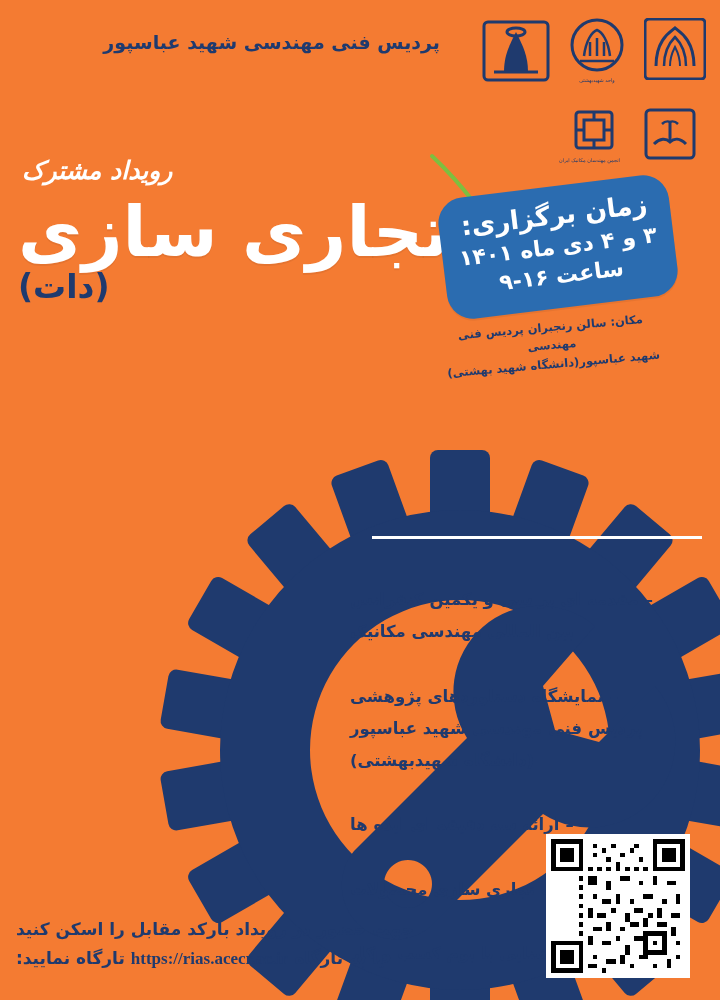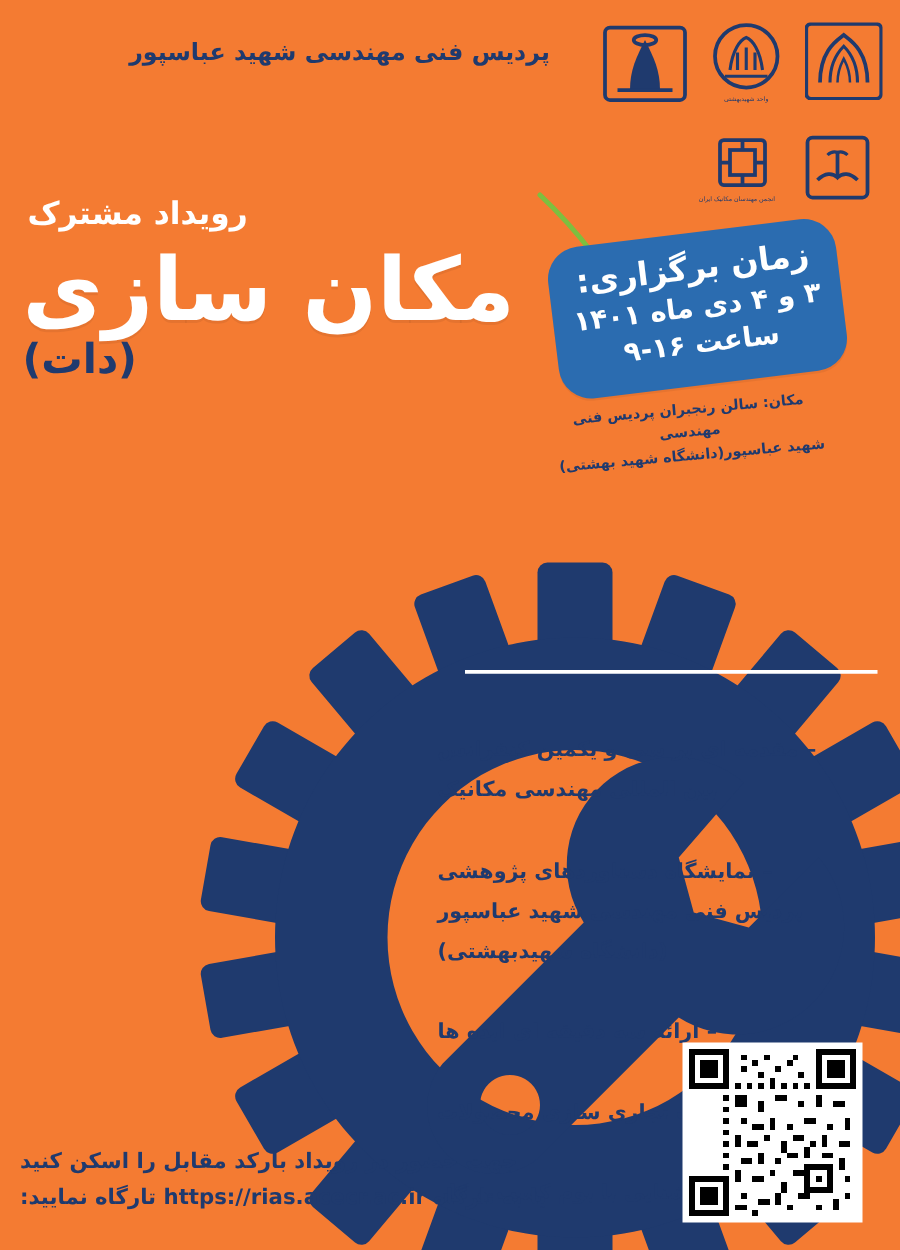--- a/index.html
+++ b/index.html
@@ -76,20 +76,21 @@
 
   
   .joint-label {
     position: absolute;
     top: 156px;
     left: 22px;
     color: #FFFFFF;
     font-size: 25px;
     font-weight: bold;
     direction: rtl;
+    font-style: italic;
   }
   .title-block {
     position: absolute;
     top: 196px;
     left: 18px;
     width: 480px;
     text-align: left;
     direction: rtl;
     color: #FFFFFF;
     font-weight: bold;
@@ -213,21 +214,21 @@
     left: 16px;
     bottom: 26px;
     width: 470px;
     direction: rtl;
     text-align: left;
     color: #1F3A6E;
     font-weight: bold;
     font-size: 17px;
     line-height: 1.75;
   }
-  .footer .url { direction: ltr; unicode-bidi: embed; }
+  .footer .url { direction: ltr; unicode-bidi: embed; font-family: Liberation Serif, serif; }
 </style>
 </head>
 <body>
 
 <div id="poster">
 
   <div class="gear-wrap">
     <svg viewBox="0 0 640 640" xmlns="http://www.w3.org/2000/svg" aria-hidden="true">
       <g fill="#1F3A6E">
 
@@ -315,21 +316,21 @@
     </div>
   </div>
 
   <div class="header-text">
     <div>پردیس فنی مهندسی شهید عباسپور</div>
   </div>
 
   <div class="joint-label">رویداد مشترک</div>
 
   <div class="title-block">
-    <div class="title-line l3">مکان سازی</div>
+    <div class="title-line l3">تجاری سازی</div>
     <div class="title-sub">(دات)</div>
   </div>
 
   <svg class="bubble-tail" viewBox="0 0 80 100">
     <path d="M76 96 C60 70 40 40 6 8" fill="none" stroke="#7DBF3F" stroke-width="4" stroke-linecap="round"></path>
   </svg>
   <div class="bubble-dot"></div>
 
   <div class="bubble">
     <div class="bubble-inner">

